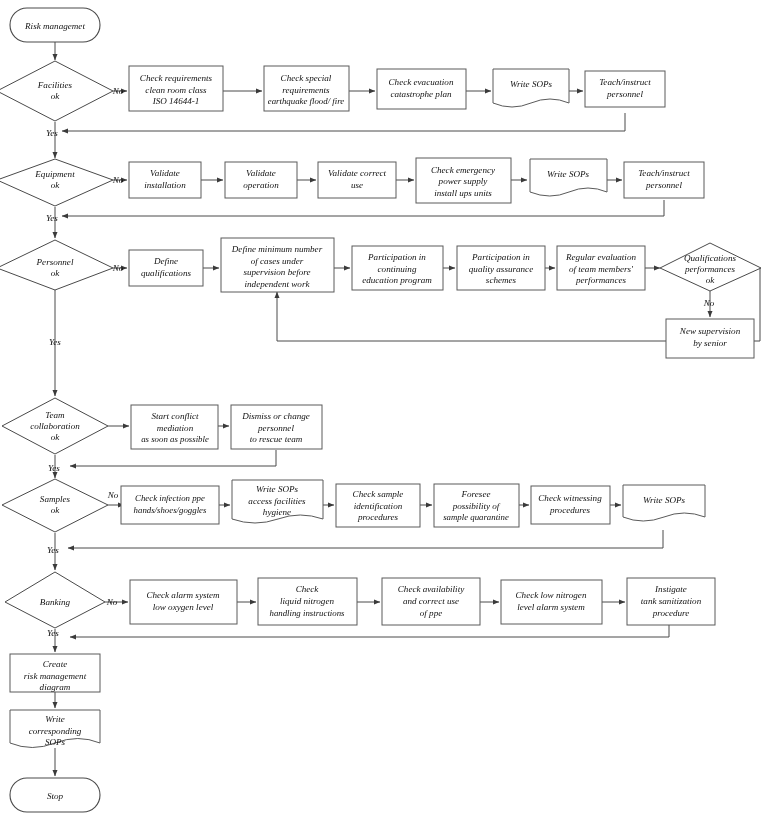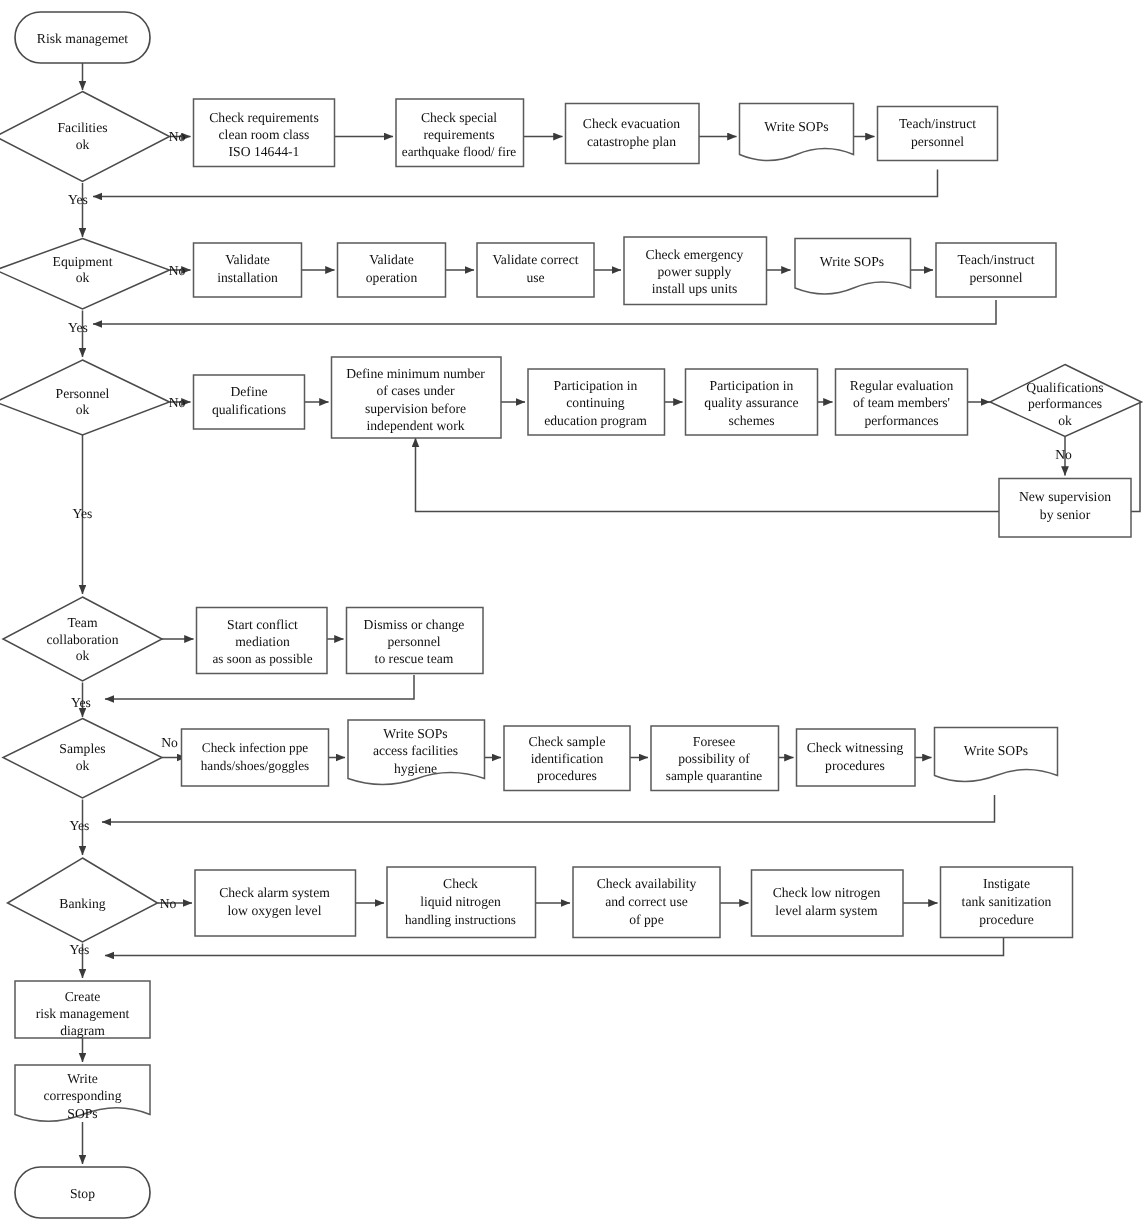--- a/index.html
+++ b/index.html
@@ -1,18 +1,18 @@
 <!DOCTYPE html>
 <html><head>
 <meta charset="utf-8">
 <style>
   html,body{margin:0;padding:0;background:#ffffff;}
   body{width:765px;height:819px;overflow:hidden;
        font-family:"Liberation Serif","DejaVu Serif",serif;color:#1a1a1a;}
-  #chart-root{position:relative;width:607px;height:819px;}
+  #chart-root{position:relative;width:607px;height:819px;font-style:italic;}
   svg#flow{position:absolute;left:0;top:0;width:765px;height:819px;display:block;}
   .shape{fill:#ffffff;stroke:#5a5a5a;stroke-width:1;}
   .shape-term{fill:#ffffff;stroke:#4a4a4a;stroke-width:1.1;}
   .shape-dia{fill:#ffffff;stroke:#4a4a4a;stroke-width:1;}
   .conn{stroke:#4a4a4a;stroke-width:1;fill:none;}
   .nodetext{font-family:"Liberation Serif","DejaVu Serif",serif;
             font-size:9.1px;fill:#111111;text-anchor:middle;}
   .nodetext.sm{font-size:8.8px;}
   .edgelabel{font-family:"Liberation Serif","DejaVu Serif",serif;
              font-size:9.1px;fill:#111111;text-anchor:middle;}

